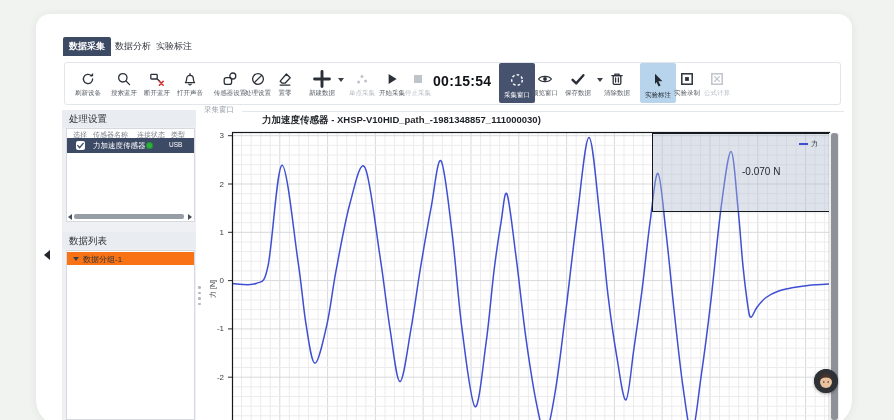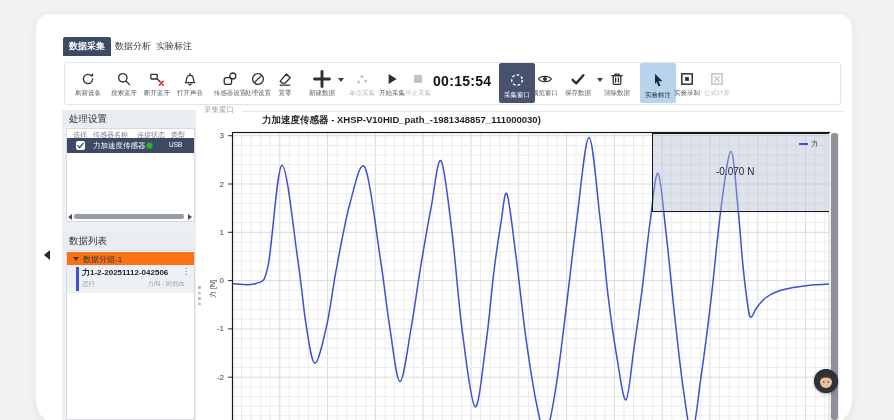--- a/index.html
+++ b/index.html
@@ -48,21 +48,21 @@
   .splitdots{position:absolute;left:198px;top:286px;width:3px;}
   .splitdots i{display:block;width:2.5px;height:2.5px;border-radius:50%;background:#b2b6bc;margin:0 0 3px 0;}
   .collapse{position:absolute;left:44px;top:250px;width:0;height:0;border-top:5px solid transparent;border-bottom:5px solid transparent;border-right:6px solid #23262b;}
   
   .gb-label{position:absolute;left:204px;top:105px;font-size:7.5px;color:#9ba1a8;}
   .gb-line{position:absolute;left:242px;top:111px;width:602px;height:1px;background:#e4e7ea;}
   .chart-title{position:absolute;left:262px;top:114px;width:540px;text-align:left;font-size:9.5px;font-weight:bold;color:#1d2025;white-space:nowrap;}
   .ytick{position:absolute;width:22px;text-align:right;font-size:8px;color:#3a3e45;}
   .ylab{position:absolute;left:198px;top:284px;width:30px;height:10px;font-size:7px;color:#3a3e45;text-align:center;transform:rotate(-90deg);}
   .selbox{position:absolute;left:652px;top:133px;width:180px;height:79px;border:1.6px solid #15181c;background:rgba(176,189,207,.42);box-sizing:border-box;}
-  .annot{position:absolute;left:716px;top:166px;font-size:10px;color:#24282e;}
+  .annot{position:absolute;left:742px;top:166px;font-size:10px;color:#24282e;}
   .legend{position:absolute;left:799px;top:139px;display:flex;align-items:center;gap:3px;}
   .legend .ln{width:9px;height:2px;background:#3f4fd1;}
   .legend .tx{font-size:7px;color:#1b1e24;}
   .vscroll{position:absolute;left:829px;top:133px;width:10px;height:287px;background:#ededee;}
   .vscroll .th{position:absolute;left:1.5px;top:0;width:7px;height:287px;background:#8e9298;border-radius:3px;}
   .avatar{position:absolute;left:814px;top:369px;width:24px;height:24px;border-radius:50%;background:#2e3237;box-shadow:0 1px 3px rgba(0,0,0,.35);overflow:hidden;}
   svg{display:block;}
 </style>
 </head>
 <body>
@@ -263,27 +263,20 @@
 
   <div class="abs arrowL" style="left:68px;top:214px;"></div>
   <div class="hscroll-thumb"></div>
   <div class="abs arrowR" style="left:188px;top:214px;"></div>
 
   <div class="sechdr" style="top:232px;">数据列表</div>
   <div class="card" style="left:66px;top:250px;width:129px;height:170px;"></div>
   <div class="grp">
     <i class="cr"></i>
     <span class="tx">数据分组-1</span>
-  </div>
-  <div class="ditem">
-    <i class="bar"></i>
-    <span class="tt">力1-2-20251112-042506</span>
-    <span class="kb">⋮</span>
-    <span class="st">运行</span>
-    <span class="ax">力/N - 时间/s</span>
   </div>
 
   <div class="splitdots">
       <i></i>
       <i></i>
       <i></i>
       <i></i>
     </div>
   <div class="collapse"></div>
 

